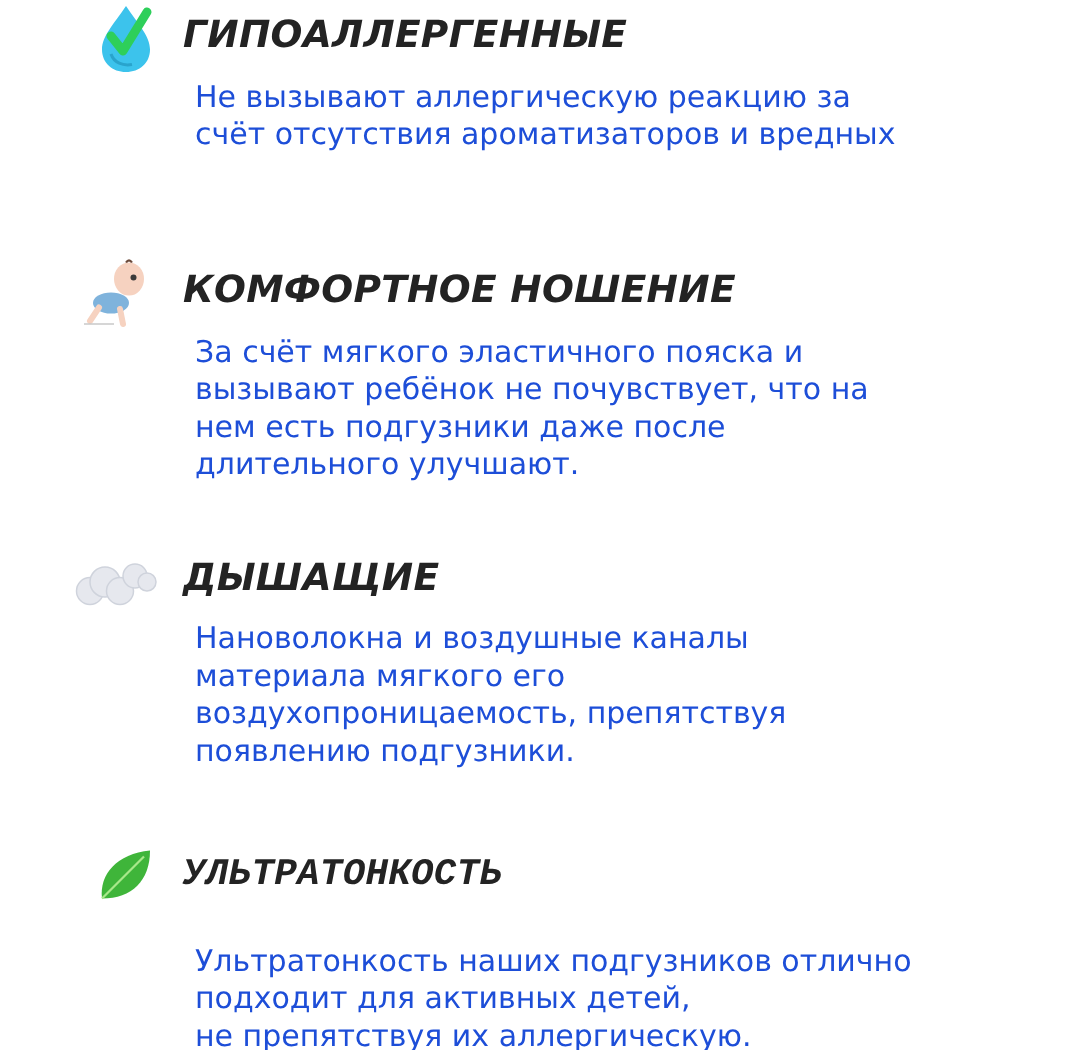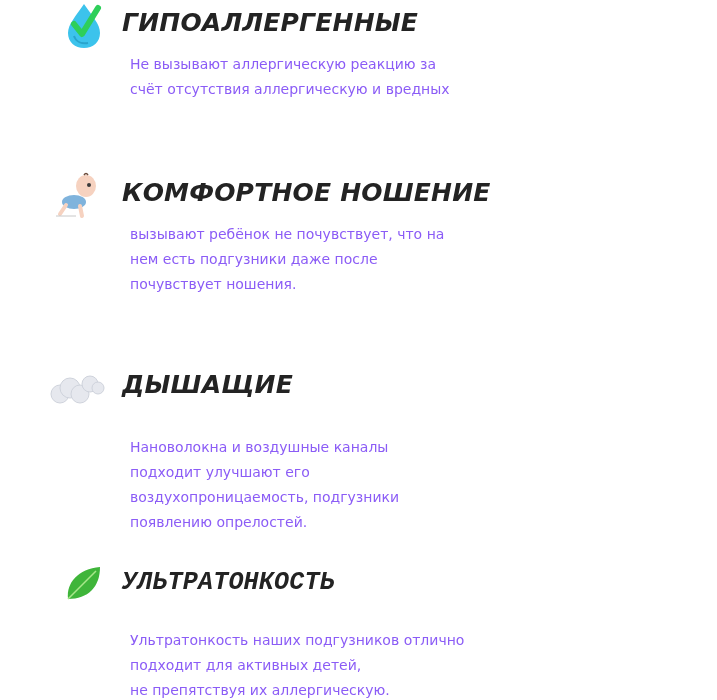--- a/index.html
+++ b/index.html
@@ -15,81 +15,82 @@
     .title {
       position:absolute; left:122px;
       font-family:"DejaVu Sans", sans-serif;
       font-weight:bold; font-style:italic;
       font-size:25px; letter-spacing:0.2px;
       color:#232323; margin:0; white-space:nowrap;
     }
     .desc {
       position:absolute; left:130px;
       font-family:"DejaVu Sans", sans-serif;
-      font-size:14px; line-height:25px;
-      color:#8b5cf6; margin:0;
+      font-size:20px; line-height:25px;
+      color:#1d4ed8; margin:0;
     }
     .desc span { display:block; white-space:nowrap; }
   </style>
 </head>
 <body>
 
 <section class="feature" style="top:0;">
   <span class="icon" style="left:62px; top:2px;">
     <svg width="44" height="48" viewBox="0 0 44 48">
       <path d="M22 2 C14 14 6 22 6 31 C6 40 13 46 22 46 C31 46 38 40 38 31 C38 22 30 14 22 2 Z" fill="#3cc3ec"></path>
       <path d="M12 34 C14 40 20 42 26 41" stroke="#1c8fb8" stroke-width="2" fill="none" opacity="0.6"></path>
       <path d="M12 22 L20 32 L36 6" stroke="#2ecf5a" stroke-width="6" fill="none" stroke-linecap="round" stroke-linejoin="round"></path>
     </svg>
   </span>
   <h2 class="title" style="top:8px;font-style:italic;">ГИПОАЛЛЕРГЕННЫЕ</h2>
   <p class="desc" style="top:52px;">
     <span>Не вызывают аллергическую реакцию за</span>
-    <span>счёт отсутствия аллергическую и вредных</span>
+    <span>счёт отсутствия ароматизаторов и вредных</span>
   </p>
 </section>
 
 <section class="feature" style="top:0;">
   <span class="icon" style="left:52px; top:172px;">
     <svg width="48" height="48" viewBox="0 0 48 48">
       <ellipse cx="34" cy="14" rx="10" ry="11" fill="#f6d2c0"></ellipse>
       <circle cx="37" cy="13" r="2" fill="#3a3a3a"></circle>
       <path d="M32 3 Q34 0 36 3" stroke="#6b4a3a" stroke-width="1.5" fill="none"></path>
       <ellipse cx="22" cy="30" rx="12" ry="7" fill="#7fb3dc"></ellipse>
       <path d="M28 34 L30 44" stroke="#f6d2c0" stroke-width="4" stroke-linecap="round"></path>
       <path d="M14 33 L8 42" stroke="#f6d2c0" stroke-width="4" stroke-linecap="round"></path>
       <path d="M4 44 L24 44" stroke="#c8c8c8" stroke-width="1"></path>
     </svg>
   </span>
   <h2 class="title" style="top:178px;">КОМФОРТНОЕ НОШЕНИЕ</h2>
   <p class="desc" style="top:222px;">
+    <span>За счёт мягкого эластичного пояска и</span>
     <span>вызывают ребёнок не почувствует, что на</span>
     <span>нем есть подгузники даже после</span>
-    <span>почувствует ношения.</span>
+    <span>длительного улучшают.</span>
   </p>
 </section>
 
 <section class="feature" style="top:0;">
   <span class="icon" style="left:46px; top:372px;">
     <svg width="62" height="36" viewBox="0 0 62 36">
       <g fill="#e6e8ee" stroke="#cfd3dc" stroke-width="1">
         <circle cx="14" cy="22" r="9"></circle>
         <circle cx="24" cy="16" r="10"></circle>
         <circle cx="34" cy="22" r="9"></circle>
         <circle cx="44" cy="12" r="8"></circle>
         <circle cx="52" cy="16" r="6"></circle>
       </g>
     </svg>
   </span>
   <h2 class="title" style="top:370px;">ДЫШАЩИЕ</h2>
-  <p class="desc" style="top:435px;">
+  <p class="desc" style="top:413px;">
     <span>Нановолокна и воздушные каналы</span>
-    <span>подходит улучшают его</span>
-    <span>воздухопроницаемость, подгузники</span>
-    <span>появлению опрелостей.</span>
+    <span>материала мягкого его</span>
+    <span>воздухопроницаемость, препятствуя</span>
+    <span>появлению подгузники.</span>
   </p>
 </section>
 
 <section class="feature" style="top:0;">
   <span class="icon" style="left:64px; top:563px;">
     <svg width="40" height="40" viewBox="0 0 40 40">
       <path d="M4 36 C2 20 14 6 36 4 C36 24 24 36 4 36 Z" fill="#3fb53a"></path>
       <path d="M4 36 C14 26 22 18 32 8" stroke="#a8e88a" stroke-width="1.5" fill="none"></path>
     </svg>
   </span>

